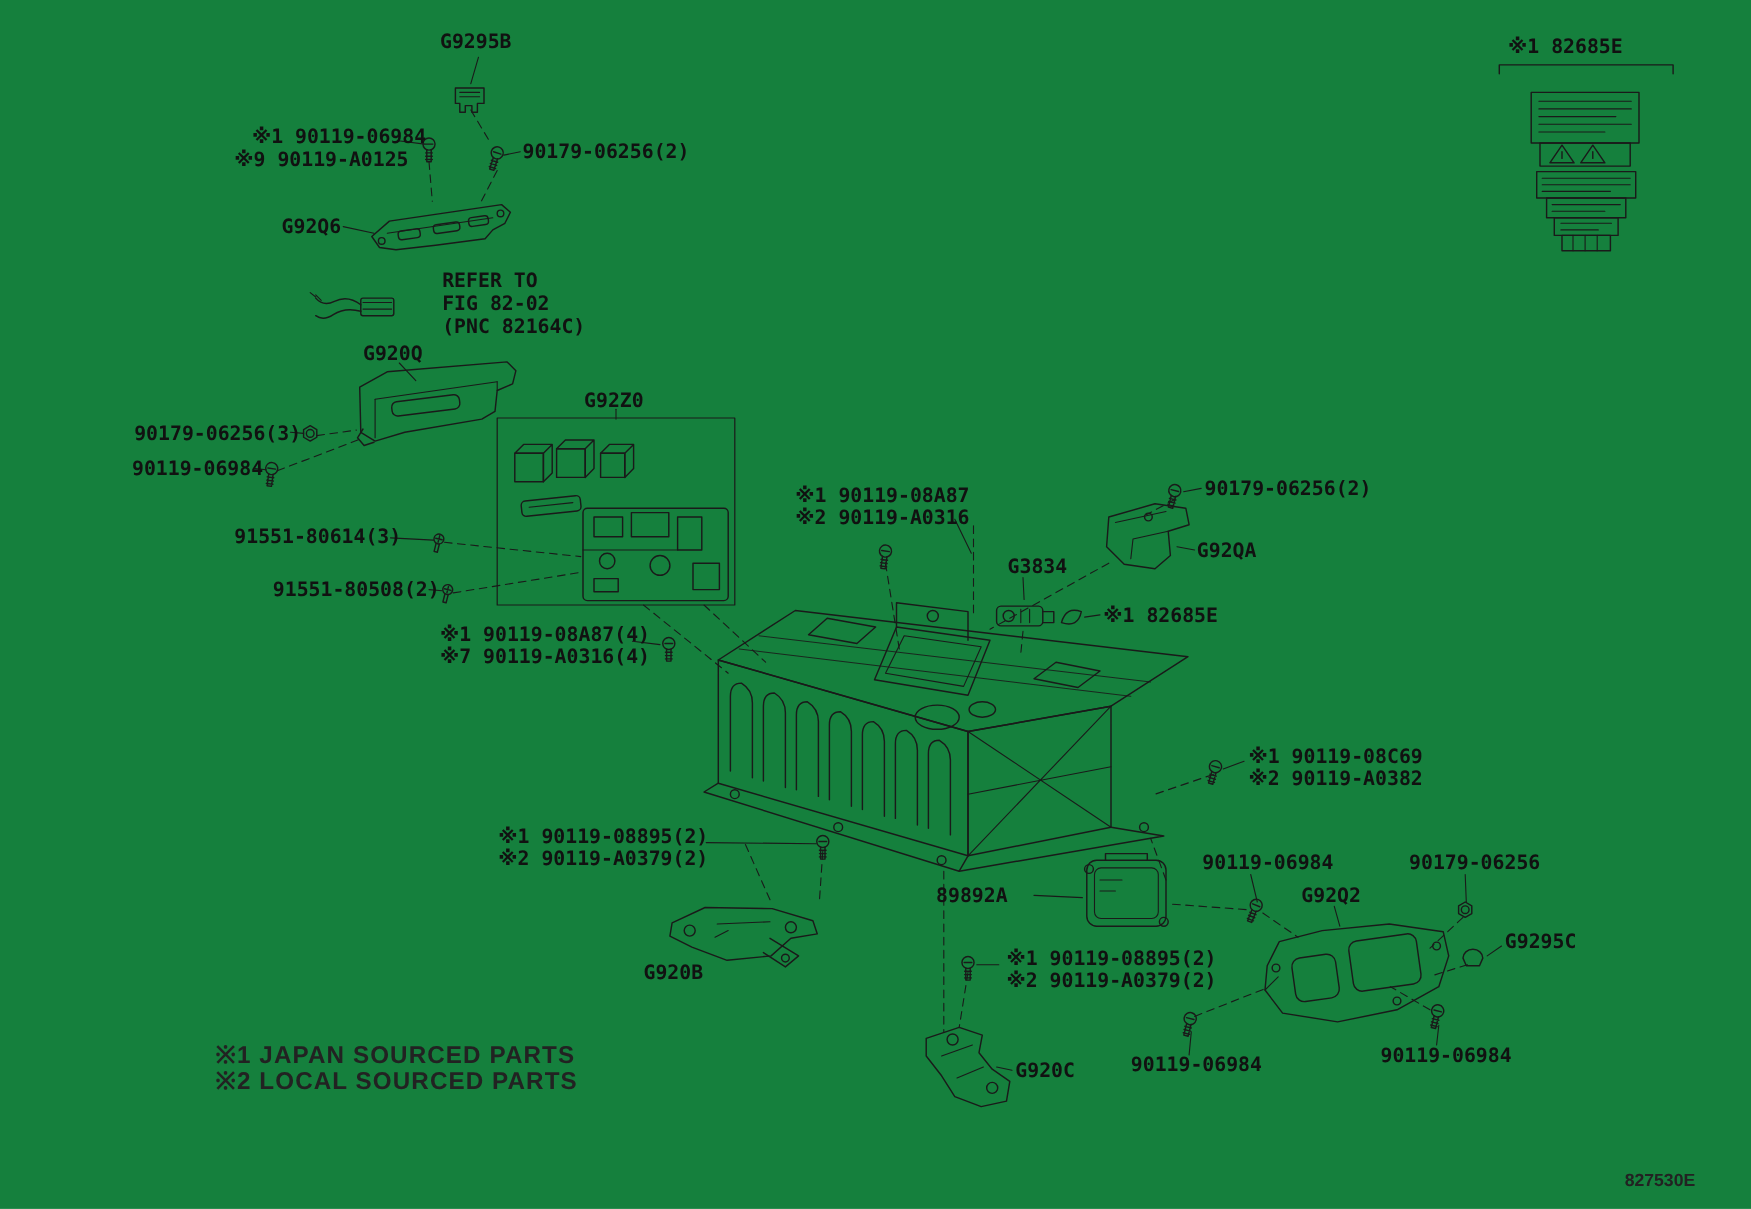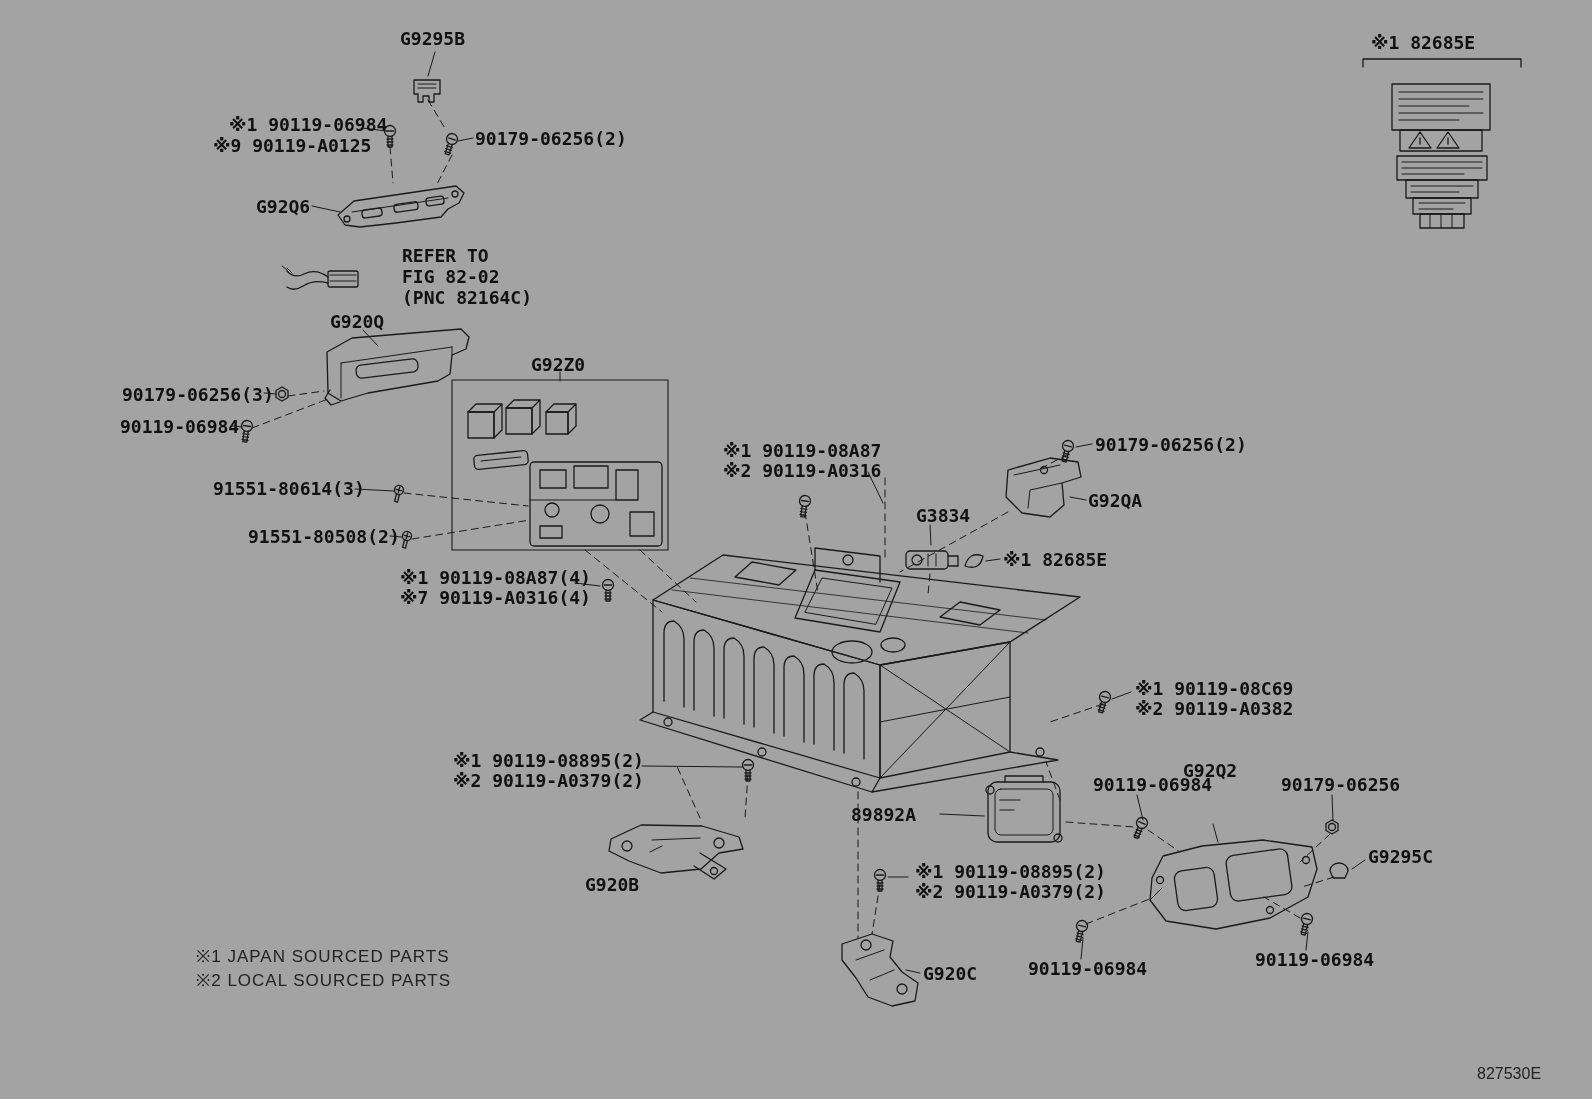--- a/index.html
+++ b/index.html
@@ -1,21 +1,21 @@
 <!DOCTYPE html>
 <html><head>
 <meta charset="utf-8">
 <style>
   html,body{margin:0;padding:0;background:#fff;}
-  .canvas{position:relative;width:1592px;height:1099px;background:#a3a3a3;overflow:hidden;
+  .canvas{position:relative;width:1592px;height:1099px;background:#15803d;overflow:hidden;
           font-family:"DejaVu Sans Mono","DejaVu Sans",monospace;}
   svg.art{position:absolute;left:0;top:0;}
   .lbl{position:absolute;white-space:nowrap;font-weight:bold;font-size:18px;color:#111;line-height:1;}
-  .note{font-family:"Liberation Sans",sans-serif;font-weight:normal;font-size:17px;letter-spacing:1px;color:#222;}
-  .footer{font-family:"Liberation Sans",sans-serif;font-weight:normal;font-size:16px;color:#222;}
+  .note{font-family:"Liberation Sans",sans-serif;font-weight:bold;font-size:22px;letter-spacing:1px;color:#222;}
+  .footer{font-family:"Liberation Sans",sans-serif;font-weight:bold;font-size:16px;color:#222;}
 </style>
 </head>
 <body>
 
 <div class="canvas">
 
   <svg class="art" width="1592" height="1099" viewBox="0 0 1592 1099">
     <defs>
       <g id="screw">
         <circle cx="0" cy="0" r="5.5"></circle>
@@ -293,21 +293,21 @@
   <div class="lbl" style="left:1003px;top:551px">※1 82685E</div>
   <div class="lbl" style="left:1371px;top:34px">※1 82685E</div>
   <div class="lbl" style="left:400px;top:569px">※1 90119-08A87(4)</div>
   <div class="lbl" style="left:400px;top:589px">※7 90119-A0316(4)</div>
   <div class="lbl" style="left:1135px;top:680px">※1 90119-08C69</div>
   <div class="lbl" style="left:1135px;top:700px">※2 90119-A0382</div>
   <div class="lbl" style="left:453px;top:752px">※1 90119-08895(2)</div>
   <div class="lbl" style="left:453px;top:772px">※2 90119-A0379(2)</div>
   <div class="lbl" style="left:851px;top:806px">89892A</div>
   <div class="lbl" style="left:1093px;top:776px">90119-06984</div>
-  <div class="lbl" style="left:1183px;top:762px">G92Q2</div>
+  <div class="lbl" style="left:1183px;top:806px">G92Q2</div>
   <div class="lbl" style="left:1281px;top:776px">90179-06256</div>
   <div class="lbl" style="left:1368px;top:848px">G9295C</div>
   <div class="lbl" style="left:585px;top:876px">G920B</div>
   <div class="lbl" style="left:915px;top:863px">※1 90119-08895(2)</div>
   <div class="lbl" style="left:915px;top:883px">※2 90119-A0379(2)</div>
   <div class="lbl" style="left:923px;top:965px">G920C</div>
   <div class="lbl" style="left:1028px;top:960px">90119-06984</div>
   <div class="lbl" style="left:1255px;top:951px">90119-06984</div>
 
   <div class="lbl note" style="left:196px;top:948px">※1 JAPAN SOURCED PARTS</div>

